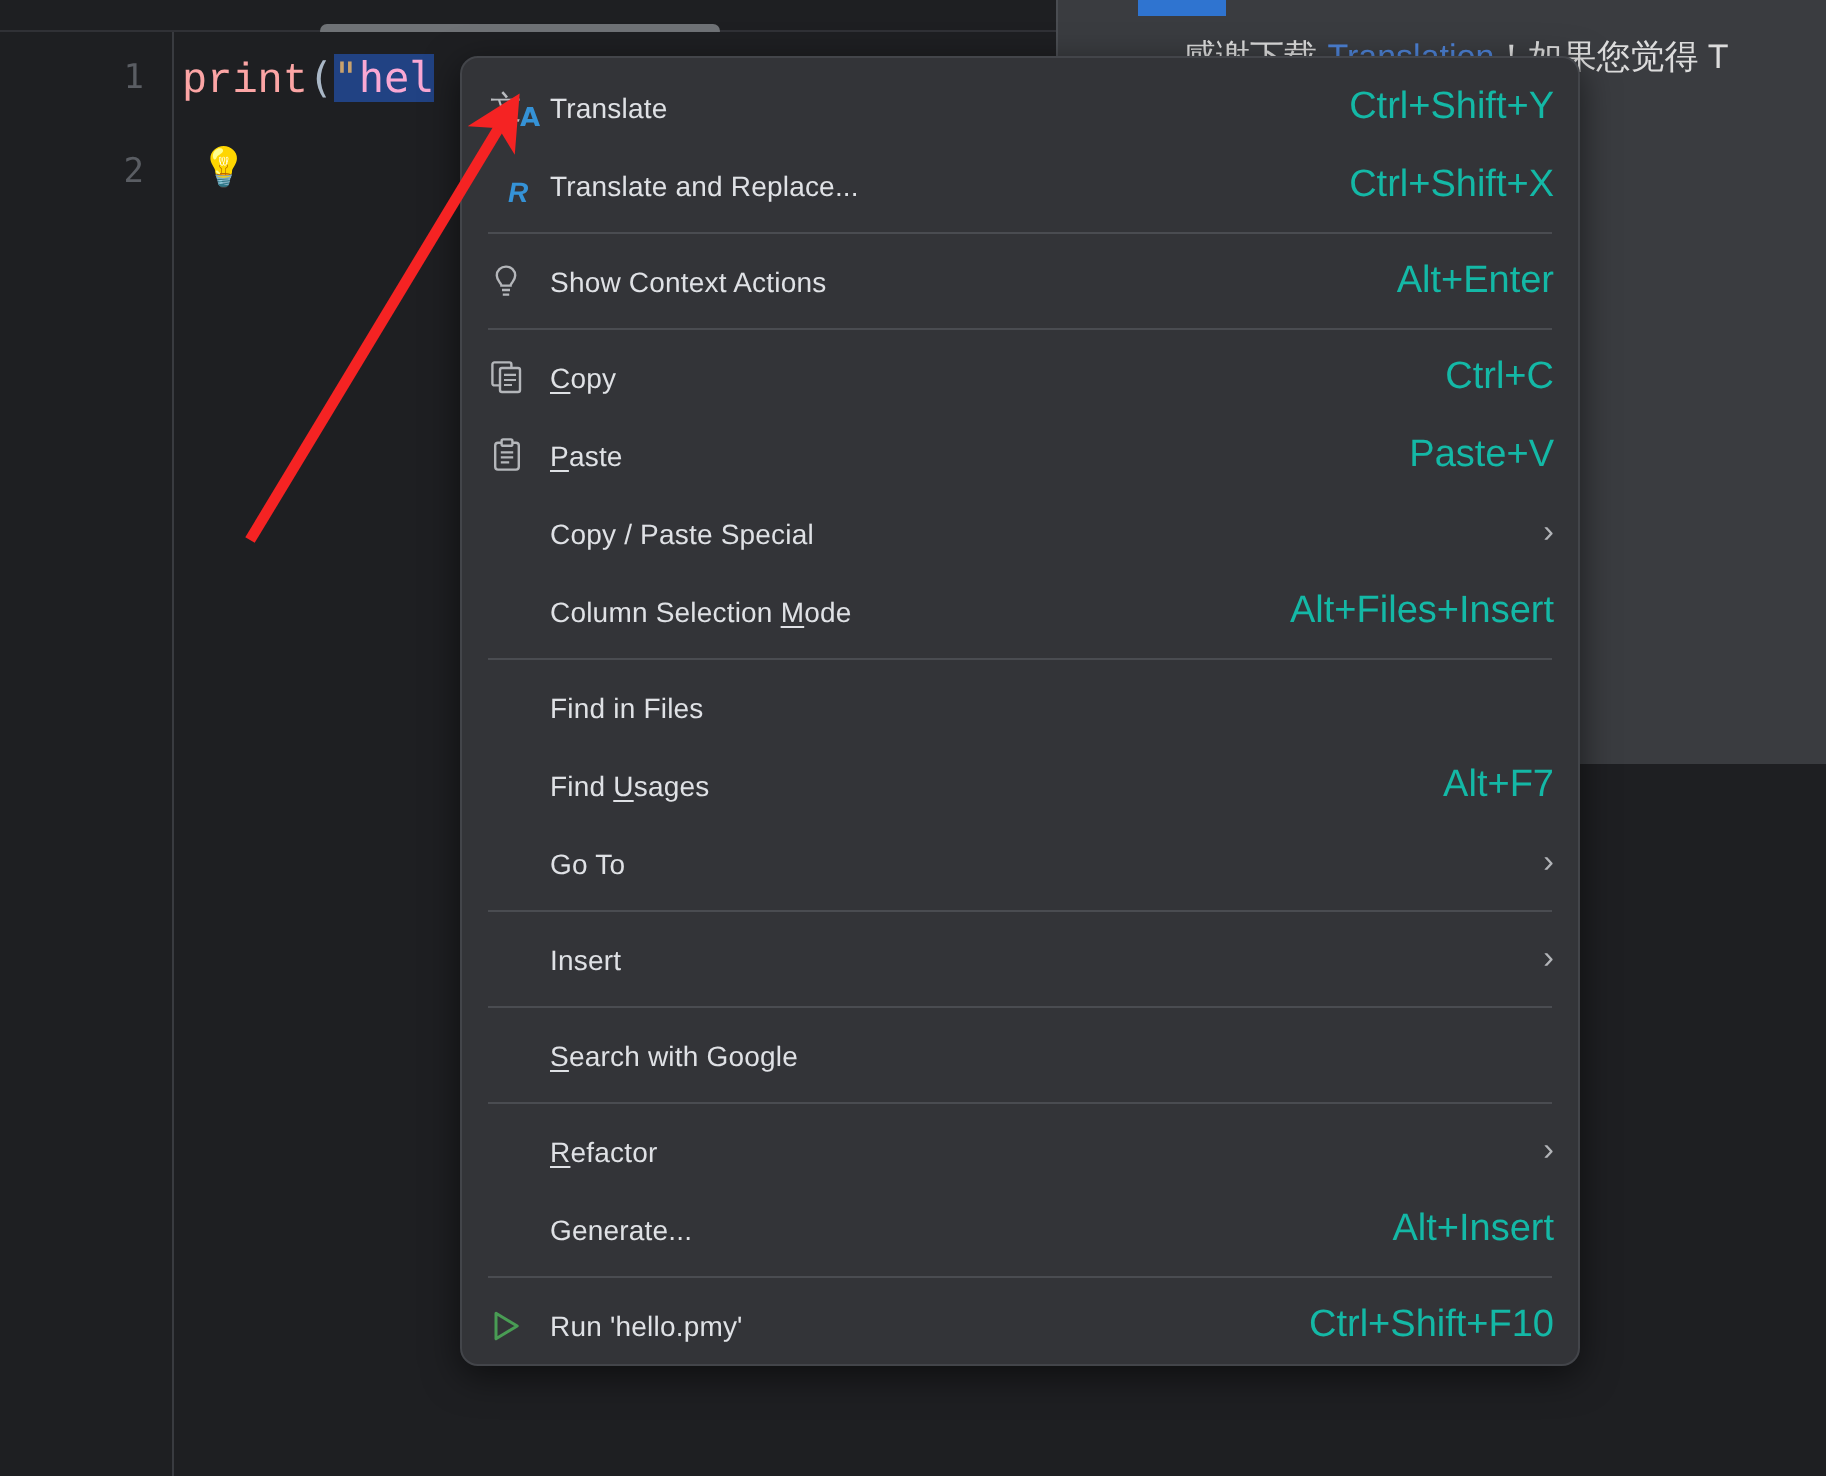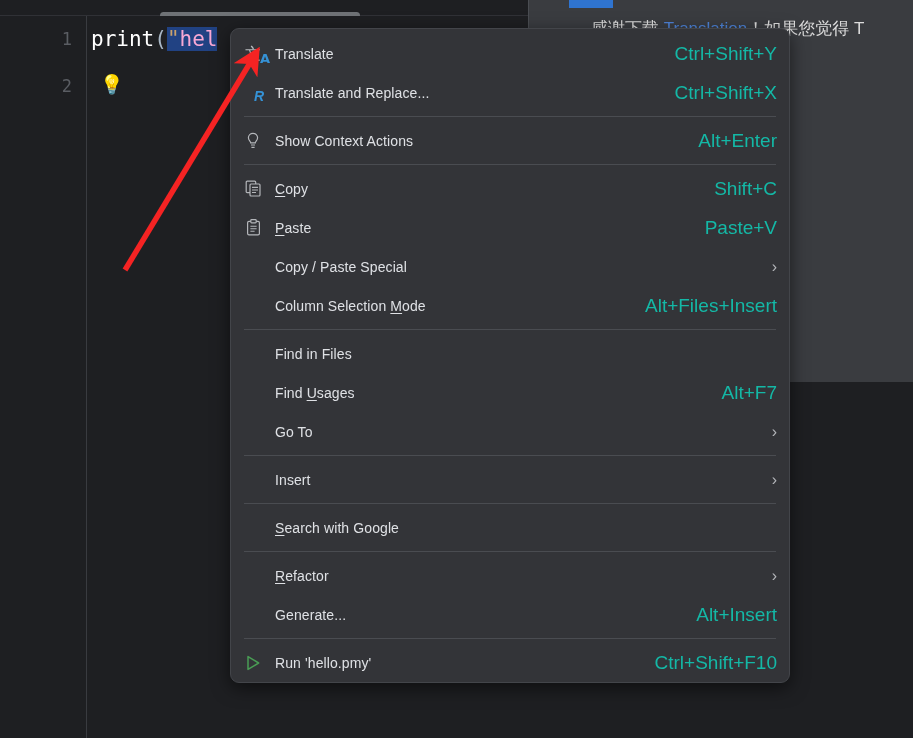--- a/index.html
+++ b/index.html
@@ -60,21 +60,21 @@
     background: #1e1f22;
   }
   .code-line {
     height: 47px;
     line-height: 47px;
     font-family: "DejaVu Sans Mono", monospace;
     font-size: 21px;
     white-space: pre;
     padding-left: 4px;
   }
-  .tok-fn { color: #ffffff; }
+  .tok-fn { color: #fca5a5; font-family: Liberation Mono, monospace; }
   .tok-paren { color: #a9b7c6; }
   .tok-str-q { color: #c9a26d; }
   .tok-str { color: #f9a8d4; }
   .sel { background: #214283; }
   #bulb {
     position: absolute;
     left: 100px; top: 75px;
     font-size: 19px;
     line-height: 1;
   }
@@ -269,21 +269,21 @@
     <div class="sep"></div>
     <div class="mi">
       <span class="mi-icon">
         <svg width="17" height="17" viewBox="0 0 17 17">
           <rect x="1.2" y="1.2" width="9.5" height="11.5" rx="1" fill="none" stroke="#b4b6ba" stroke-width="1.2"></rect>
           <rect x="5" y="4" width="10" height="12" rx="1" fill="#333438" stroke="#b4b6ba" stroke-width="1.2"></rect>
           <path d="M7 7.4h6M7 10h6M7 12.5h4" stroke="#b4b6ba" stroke-width="1.1"></path>
         </svg>
       </span>
       <span class="mi-label"><u>C</u>opy</span>
-      <span class="mi-shortcut">Shift+C</span>
+      <span class="mi-shortcut">Ctrl+C</span>
     </div>
     <div class="mi">
       <span class="mi-icon">
         <svg width="17" height="17" viewBox="0 0 17 17">
           <rect x="2.6" y="2.4" width="11.8" height="13.4" rx="1.4" fill="none" stroke="#b4b6ba" stroke-width="1.2"></rect>
           <rect x="5.8" y="0.7" width="5.4" height="3.2" rx="0.8" fill="#333438" stroke="#b4b6ba" stroke-width="1.2"></rect>
           <path d="M5.4 7.2h6.2M5.4 9.7h6.2M5.4 12.2h4.2" stroke="#b4b6ba" stroke-width="1.1"></path>
         </svg>
       </span>
       <span class="mi-label"><u>P</u>aste</span>

